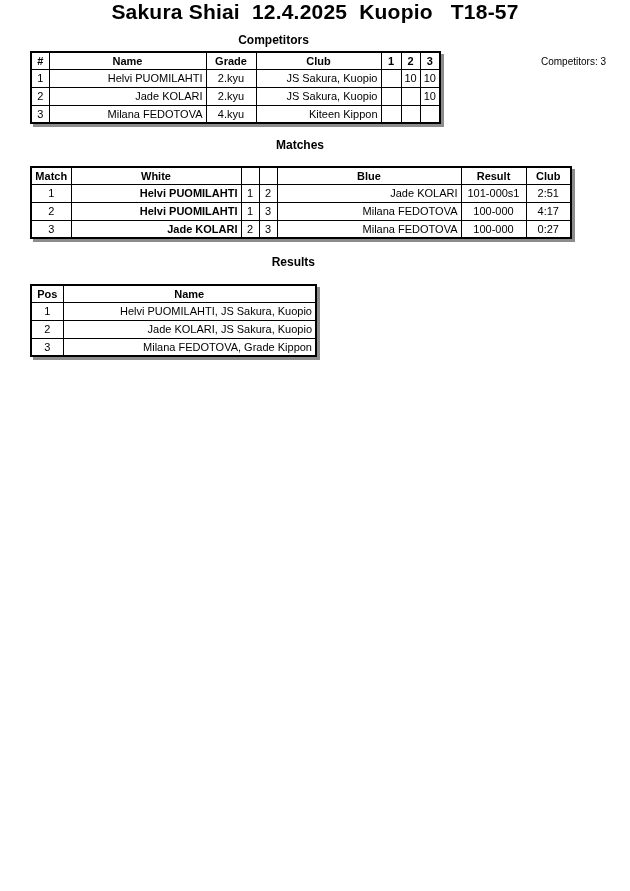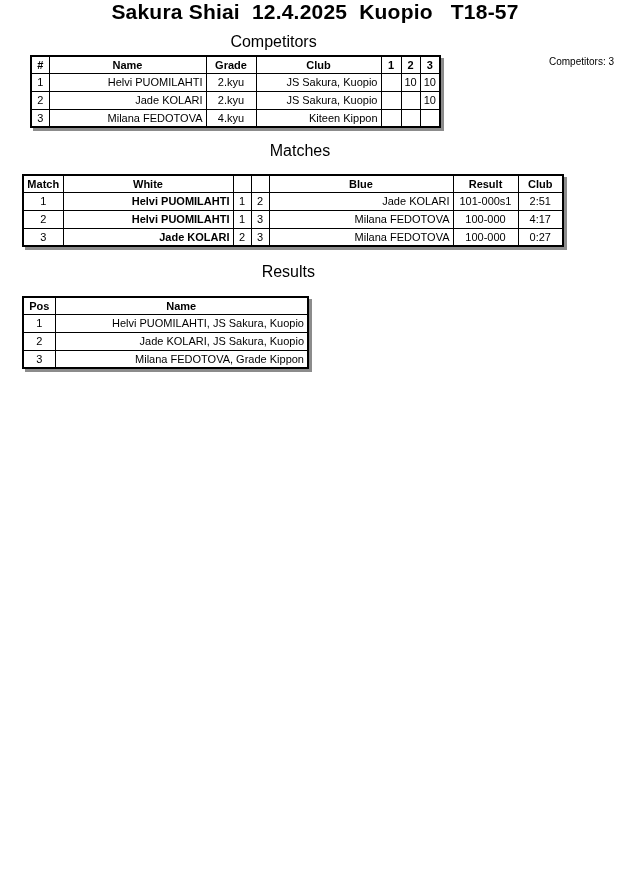--- a/index.html
+++ b/index.html
@@ -18,47 +18,47 @@
   .title {
     text-align: center;
     font-size: 21px;
     font-weight: bold;
     white-space: pre;
     letter-spacing: 0.2px;
   }
   .competitors-count {
     position: absolute;
     top: 56px;
-    right: 16px;
+    right: 24px;
     font-size: 10px;
   }
   .section-heading {
-    font-size: 16px;
-    font-weight: normal;
+    font-size: 12px;
+    font-weight: bold;
     text-align: center;
     margin-left: 30px;
   }
   .heading-competitors { width: 487px; margin-top: 9px; margin-bottom: 4px; }
   .heading-matches     { width: 540px; margin-top: 14px; margin-bottom: 14px; }
   .heading-results     { width: 285px; margin-top: 16px; margin-bottom: 15px; text-align: right; }
 
   .competitors-wrap {
     display: flex;
     gap: 4px;
     margin-left: 30px;
     align-items: stretch;
   }
   table {
     border-collapse: collapse;
     table-layout: fixed;
     background: #fff;
     border: 2px solid #000;
     box-shadow: 3px 3px 0 #8c8c8c;
   }
-  .matches-table, .results-table { margin-left: 22px; }
+  .matches-table, .results-table { margin-left: 30px; }
   th, td {
     border: 1px solid #000;
     font-size: 11px;
     height: 18px;
     padding: 0 3px;
     overflow: hidden;
     white-space: nowrap;
   }
   th { font-weight: bold; text-align: center; height: 17px; }
   td.c { text-align: center; }

